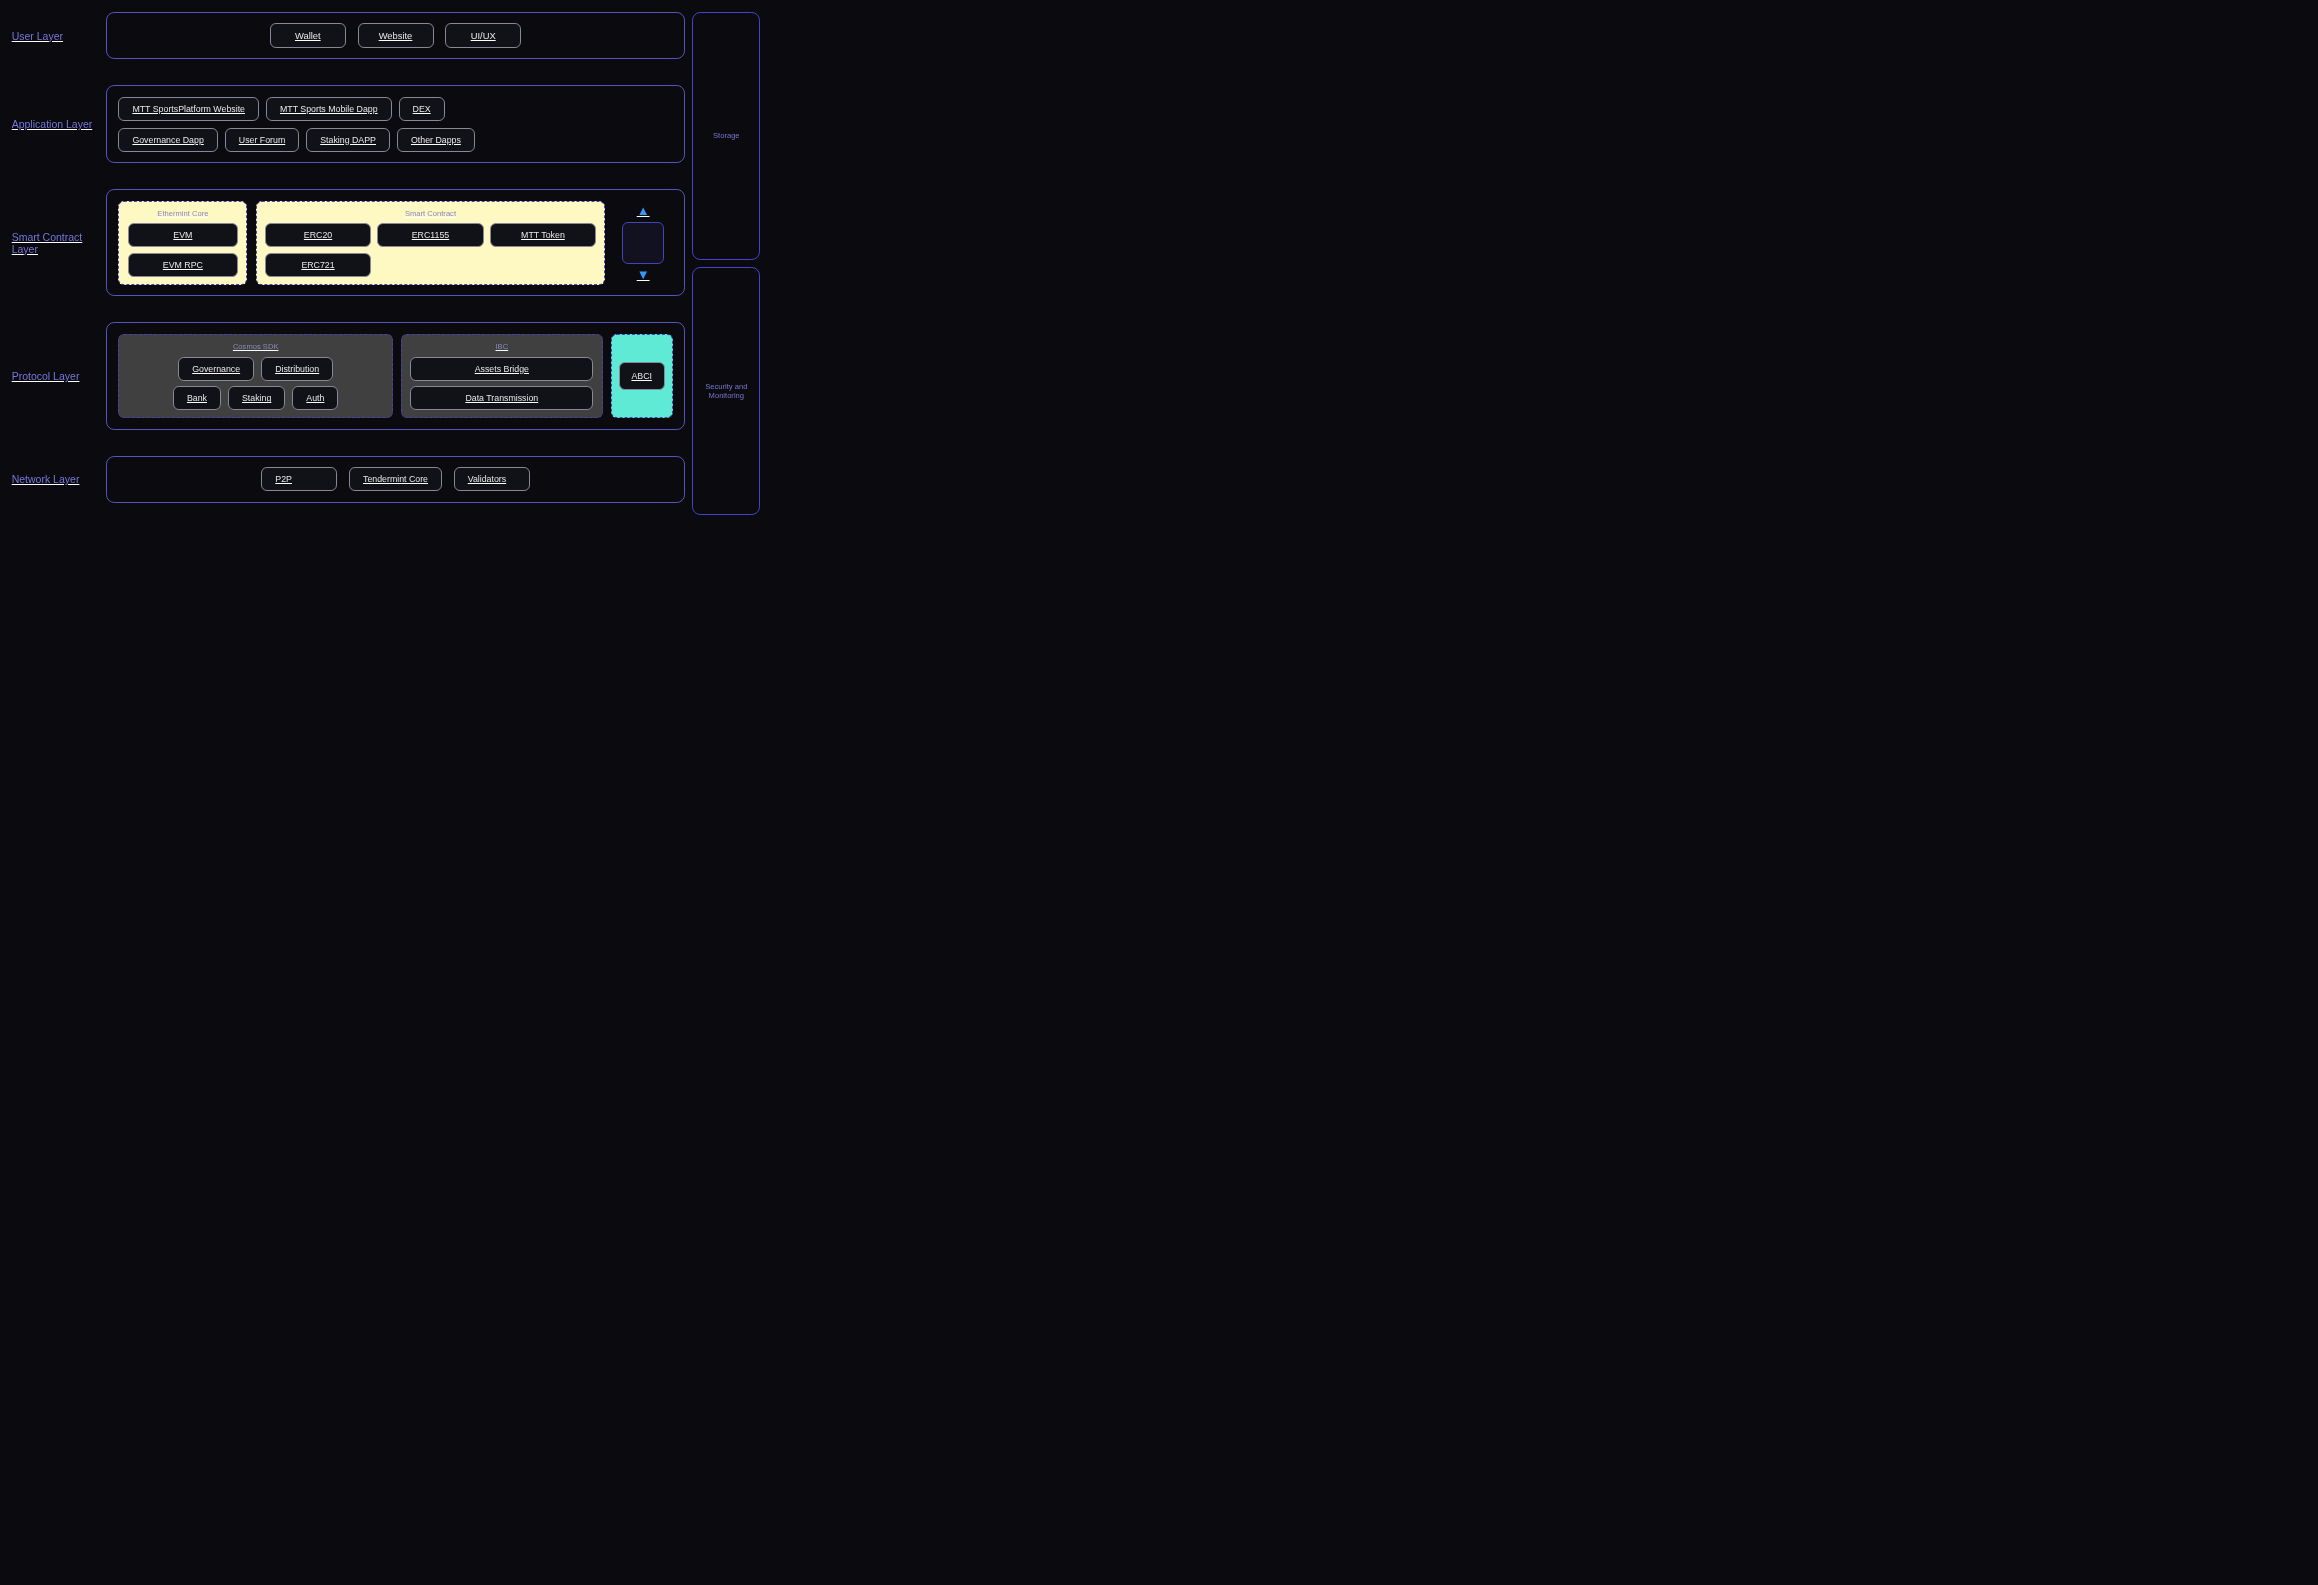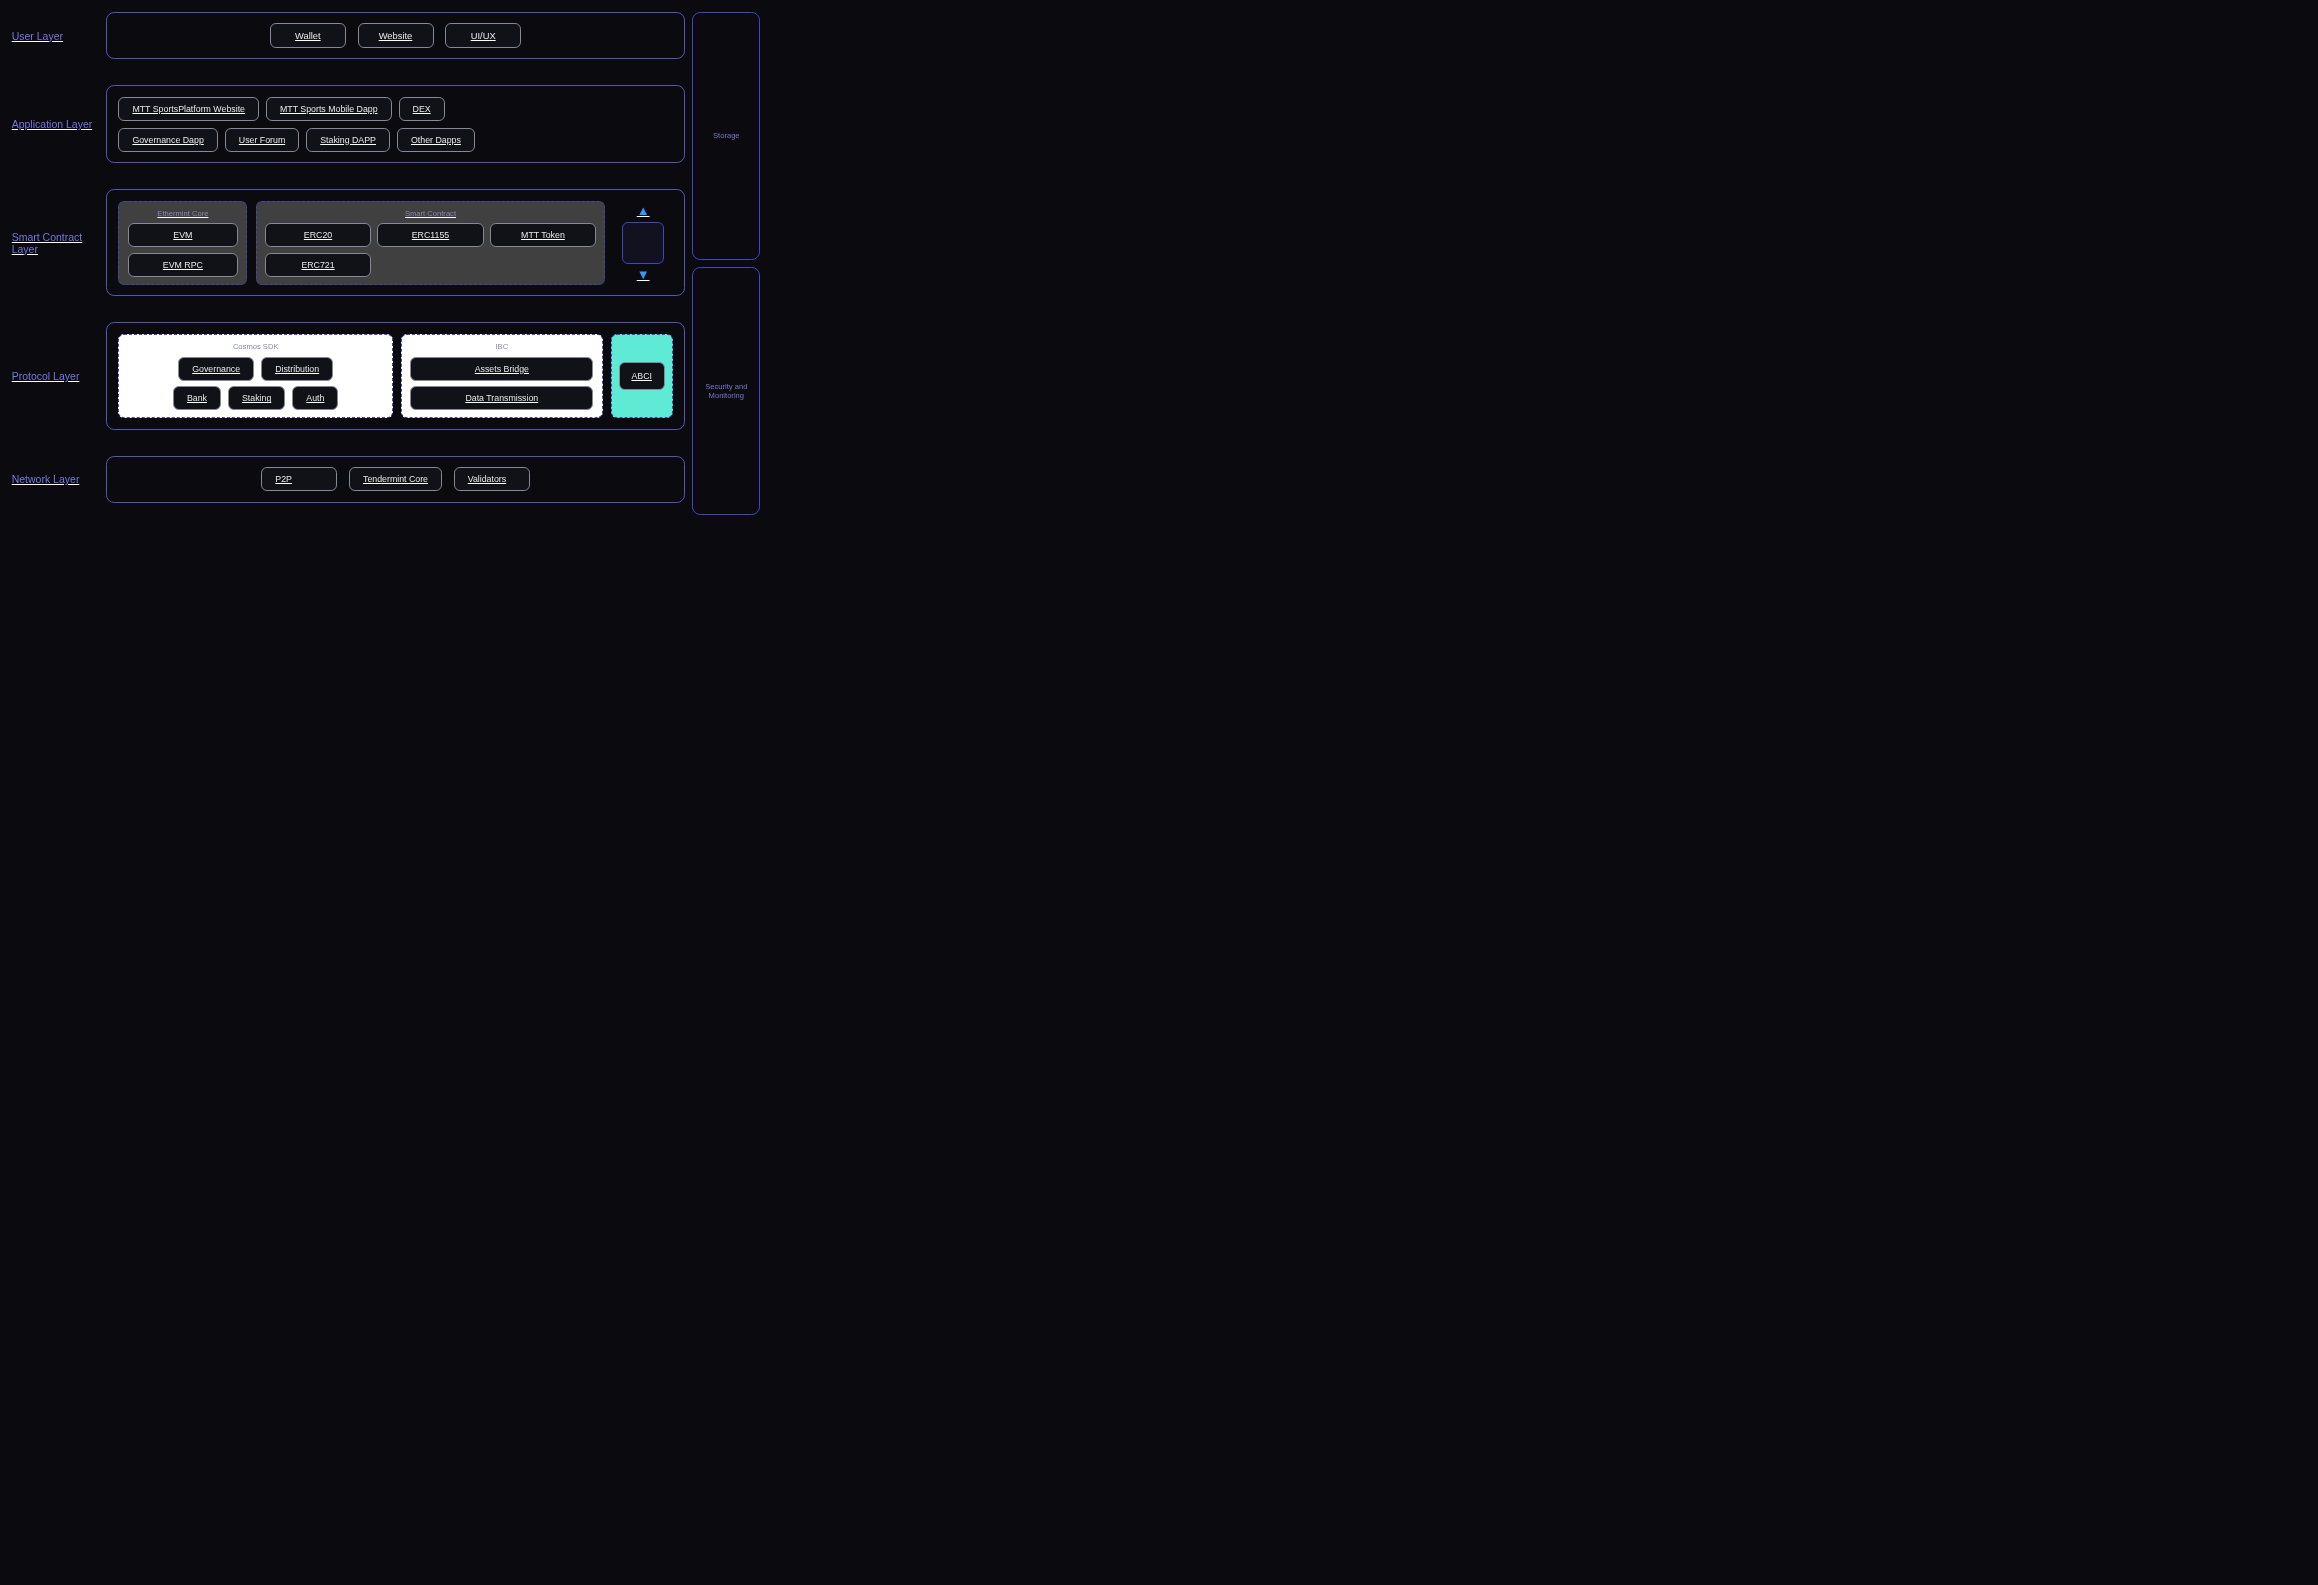--- a/index.html
+++ b/index.html
@@ -100,21 +100,21 @@
     
     .app-layer-content {
       display: flex;
       flex-direction: column;
       gap: 7px;
     }
     .sc-inner-box {
       border: 1.2px dashed #4444aa;
       border-radius: 5.9px;
       padding: 7px 8.2px;
-      background: #404040;
+      background: #fef9c3;
       flex: 1;
     }
     .sc-inner-label {
       font-size: 7.6px;
       color: #8888bb;
       margin-bottom: 5.9px;
       text-align: center;
     }
     .sc-grid {
       display: grid;
@@ -125,21 +125,21 @@
     
     .proto-layer-content {
       display: flex;
       gap: 8.2px;
       align-items: stretch;
     }
     .proto-inner-box {
       border: 1.2px dashed #4444aa;
       border-radius: 5.9px;
       padding: 7px 8.2px;
-      background: #ffffff;
+      background: #404040;
     }
     .cosmos-box {
       flex: 1.4;
     }
     .ibc-box {
       flex: 1;
     }
     .abci-box {
       display: flex;
       align-items: center;

